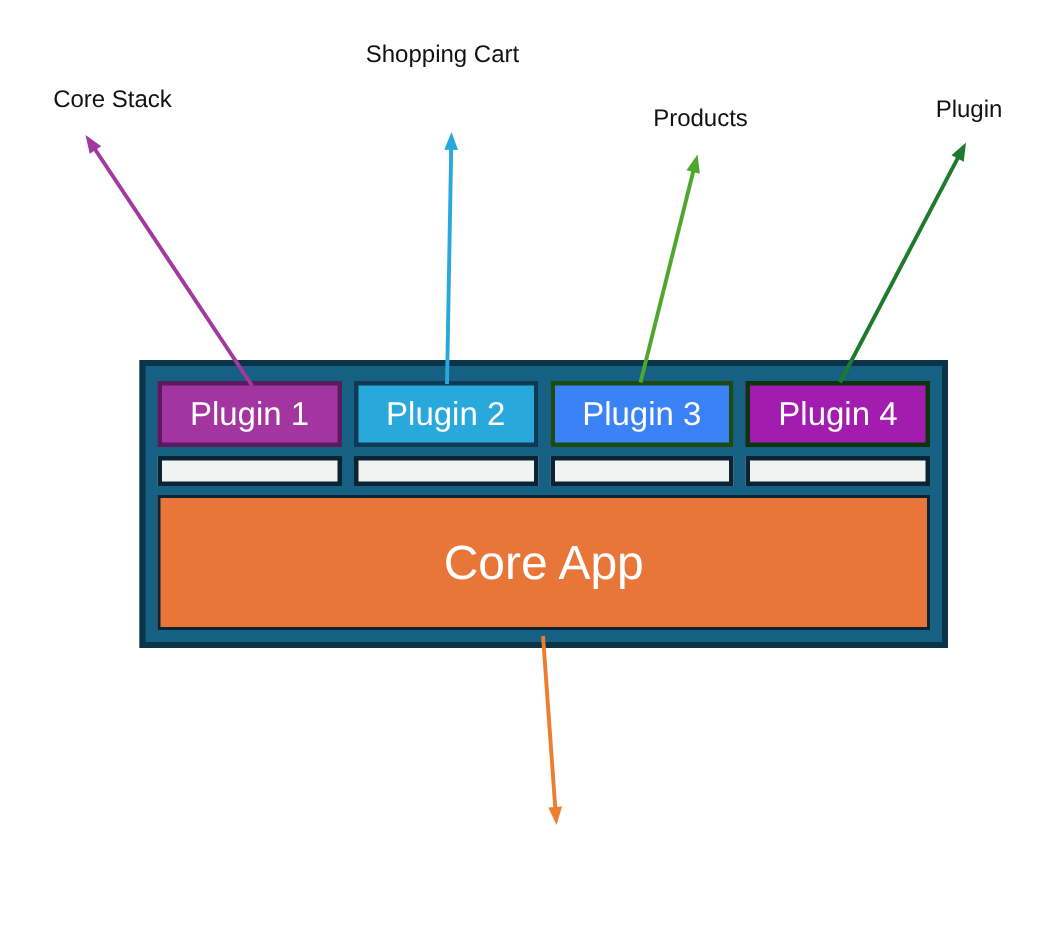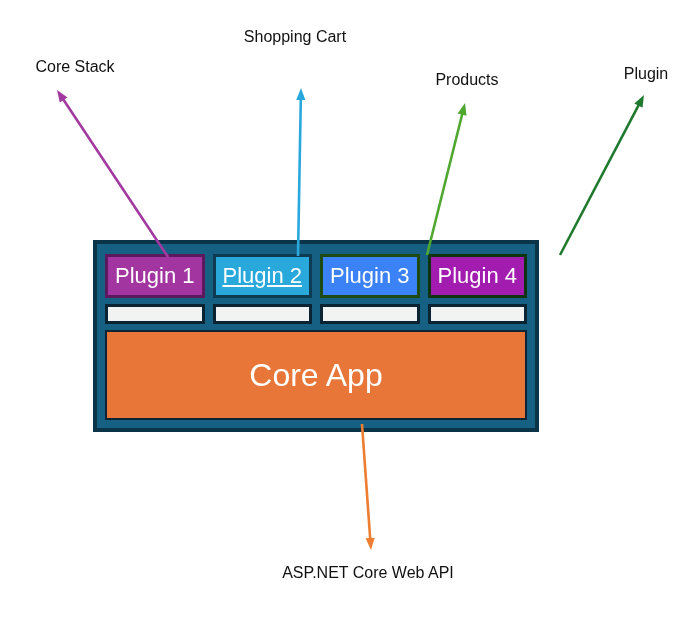--- a/index.html
+++ b/index.html
@@ -12,21 +12,21 @@
   .label{
     position:absolute;color:#111111;font-size:16px;line-height:31px;
     text-align:center;white-space:normal;
   }
   .label-auth{left:4px;top:51px;width:142px;}
   .label-cart{left:228px;top:21px;width:134px;}
   .label-products{left:404px;top:64px;width:126px;}
   .label-reviews{left:592px;top:58px;width:108px;}
   .label-webapi{left:276px;top:557px;width:184px;}
   .host{
-    position:absolute;left:93px;top:240px;width:446px;height:192px;
+    position:absolute;left:93px;top:240px;width:539px;height:192px;
     box-sizing:border-box;border:4px solid #0C3448;background:#166083;
     padding:10px 8px 8px 8px;display:flex;flex-direction:column;
   }
   .plugin-row,.slot-row{display:flex;gap:8px;}
   .plugin-box{
     flex:1;height:44px;box-sizing:border-box;border:3px solid #000;
     display:flex;align-items:center;justify-content:center;
     color:#ffffff;font-size:22px;
   }
   .plugin-row{margin-bottom:6px;}
@@ -71,26 +71,25 @@
     </svg>
 
   <div class="label label-auth">Core Stack</div>
 
   <div class="label label-cart">Shopping Cart</div>
 
   <div class="label label-products">Products</div>
 
   <div class="label label-reviews">Plugin</div>
 
-  <div class="label label-webapi">ASP.NET Core Web API</div>
 
   <div class="host" style="background: rgb(22, 96, 131); border-color: rgb(12, 52, 72);">
     <div class="plugin-row">
         <div class="plugin-box" style="background: rgb(163, 53, 160); border-color: rgb(92, 26, 94);">Plugin 1</div>
-        <div class="plugin-box" style="background: rgb(41, 168, 220); border-color: rgb(14, 58, 82); text-decoration: underline;">Plugin 2</div>
+        <div class="plugin-box" style="background: rgb(41, 168, 220); border-color: rgb(14, 58, 82);">Plugin 2</div>
         <div class="plugin-box" style="background: #3b82f6; border-color: rgb(28, 74, 17);">Plugin 3</div>
         <div class="plugin-box" style="background: #a21caf; border-color: rgb(13, 51, 15);">Plugin 4</div>
       </div>
     <div class="slot-row">
         <div class="slot-bar" style="background: rgb(241, 242, 242); border-color: rgb(11, 36, 51);"></div>
         <div class="slot-bar" style="background: rgb(241, 242, 242); border-color: rgb(11, 36, 51);"></div>
         <div class="slot-bar" style="background: rgb(241, 242, 242); border-color: rgb(11, 36, 51);"></div>
         <div class="slot-bar" style="background: rgb(241, 242, 242); border-color: rgb(11, 36, 51);"></div>
       </div>
     <div class="core-app" style="background: rgb(233, 118, 57); border-color: rgb(11, 36, 51);">

